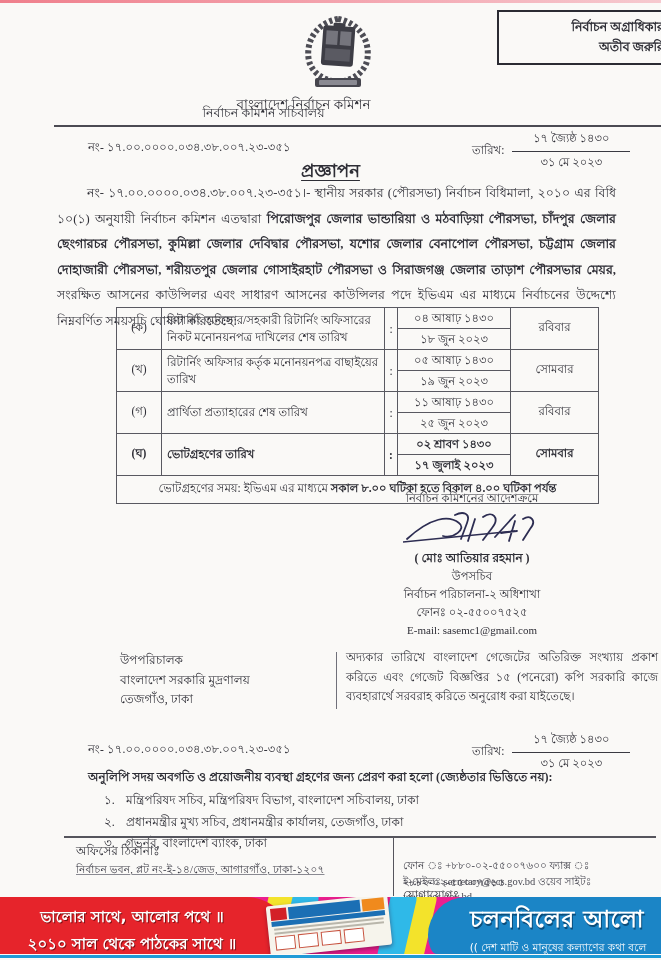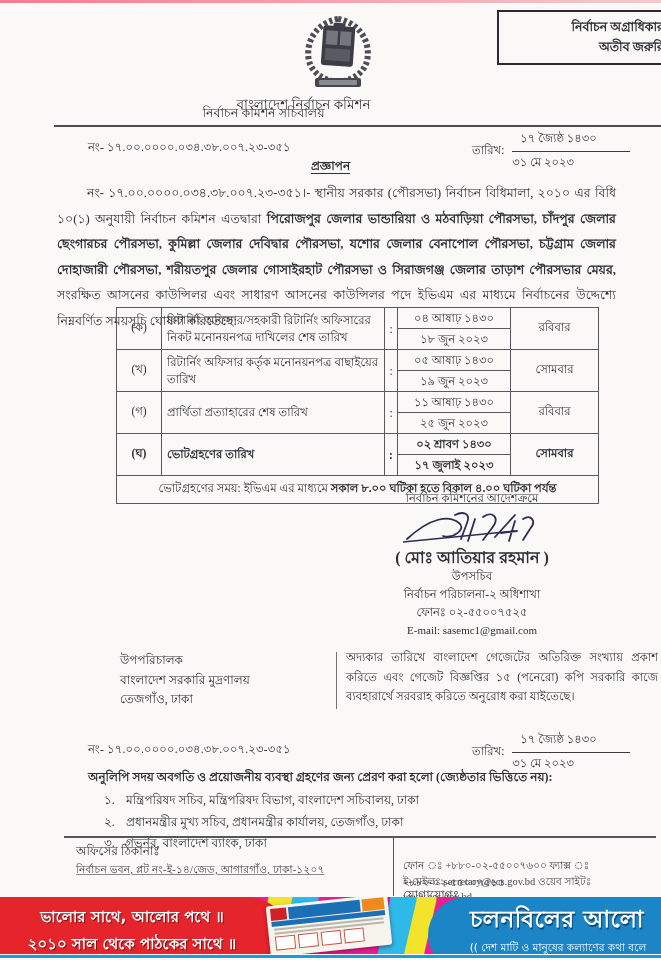--- a/index.html
+++ b/index.html
@@ -14,25 +14,25 @@
          text-align:right;font-weight:bold;font-size:12.5px;line-height:1.6;background:#faf9f7;}
 
   
   .emblem{left:296px;top:12px;width:84px;height:82px;}
   .org1{left:0;top:94px;width:607px;text-align:center;font-size:13.5px;}
   .org2{left:0;top:104px;width:527px;text-align:center;font-size:12.5px;}
   .toprule{left:54px;top:125px;width:607px;height:2px;background:#4b4b53;}
 
   .memo1{left:88px;top:139px;font-size:11.5px;letter-spacing:.2px;}
   .dateblk{top:130px;left:472px;display:flex;align-items:center;gap:8px;font-size:11.5px;}
-  .frac{min-width:118px;}
+  .frac{text-align:center;min-width:118px;}
   .frac .ft{padding:0 8px 2px;border-bottom:1.5px solid #3a3a42;}
   .frac .fb{padding-top:2px;}
 
-  .title{left:0;top:157px;width:661px;text-align:center;font-size:12px;font-weight:bold;
+  .title{left:0;top:157px;width:661px;text-align:center;font-size:18px;font-weight:bold;
          text-decoration:underline;text-underline-offset:3px;}
 
   .bodyp{left:57px;top:181px;width:559px;font-size:12.5px;line-height:25.5px;
          text-align:justify;text-indent:30px;margin:0;}
   .bodyp b{font-weight:600;}
 
   
   .sched{left:116px;top:307px;width:457px;border-collapse:collapse;font-size:11.5px;
          table-layout:fixed;}
   .sched td{border:1.2px solid #595961;padding:2px 5px;vertical-align:middle;}
@@ -43,21 +43,21 @@
   .c-day{width:77px;text-align:center;}
   .d-top{border-bottom:1.2px solid #595961;padding:2px 4px;height:16px;line-height:16px;}
   .d-bot{padding:2px 4px;height:16px;line-height:16px;}
   .bold-row td,.bold-row .d-top,.bold-row .d-bot{font-weight:bold;}
   .t-foot{text-align:center;padding:4px 4px !important;}
   .t-foot b{font-weight:bold;}
 
   
   .signoff{left:366px;top:489px;width:212px;text-align:center;font-size:11.5px;line-height:18px;}
   .signoff .sigimg{margin:2px auto -2px;display:block;}
-  .signoff .name{font-weight:bold;font-size:16px;}
+  .signoff .name{font-weight:bold;font-size:12px;}
   .signoff .email{font-family:"Liberation Serif",serif;font-size:11px;}
 
   
   .gzleft{left:120px;top:651px;font-size:12px;line-height:19.5px;}
   .gzdiv{left:336px;top:652px;width:1px;height:57px;background:#70707a;}
   .gzright{left:346px;top:648px;width:312px;font-size:11.5px;line-height:19.5px;text-align:justify;margin:0;}
 
   .memo2{left:88px;top:741px;font-size:11.5px;letter-spacing:.2px;}
   .dateblk2{top:731px;left:472px;}
 

